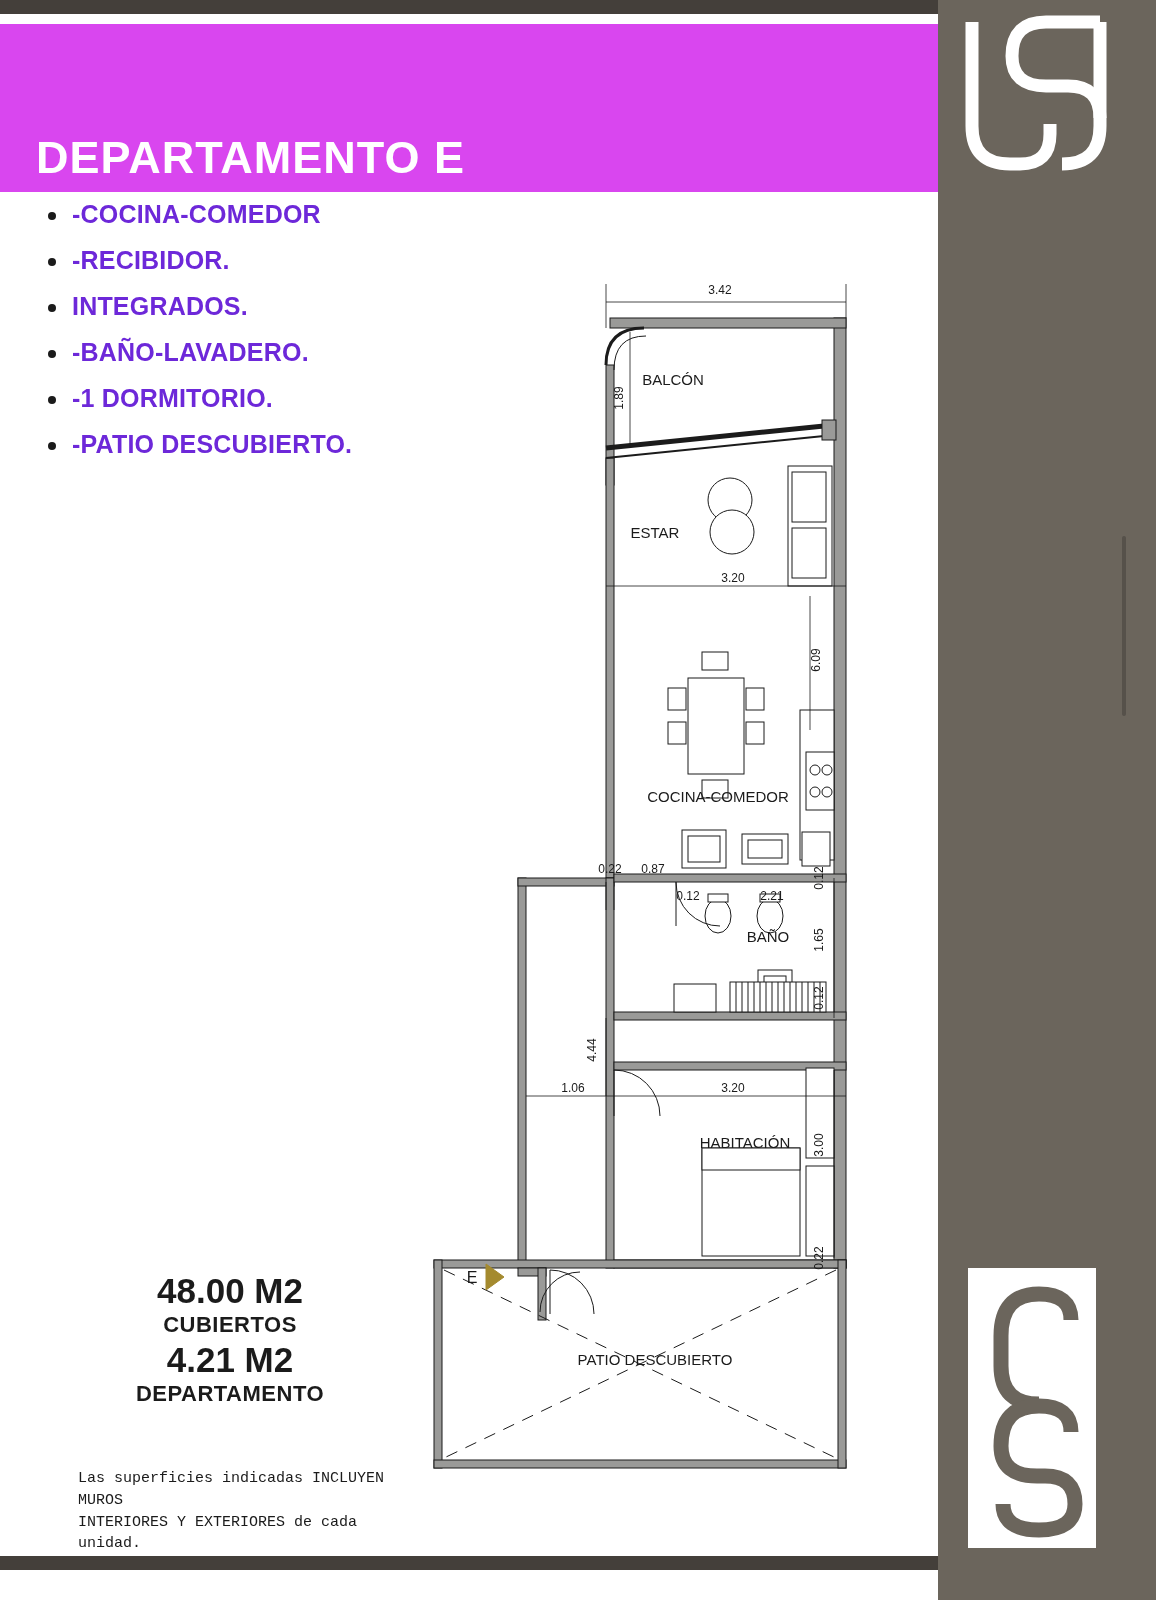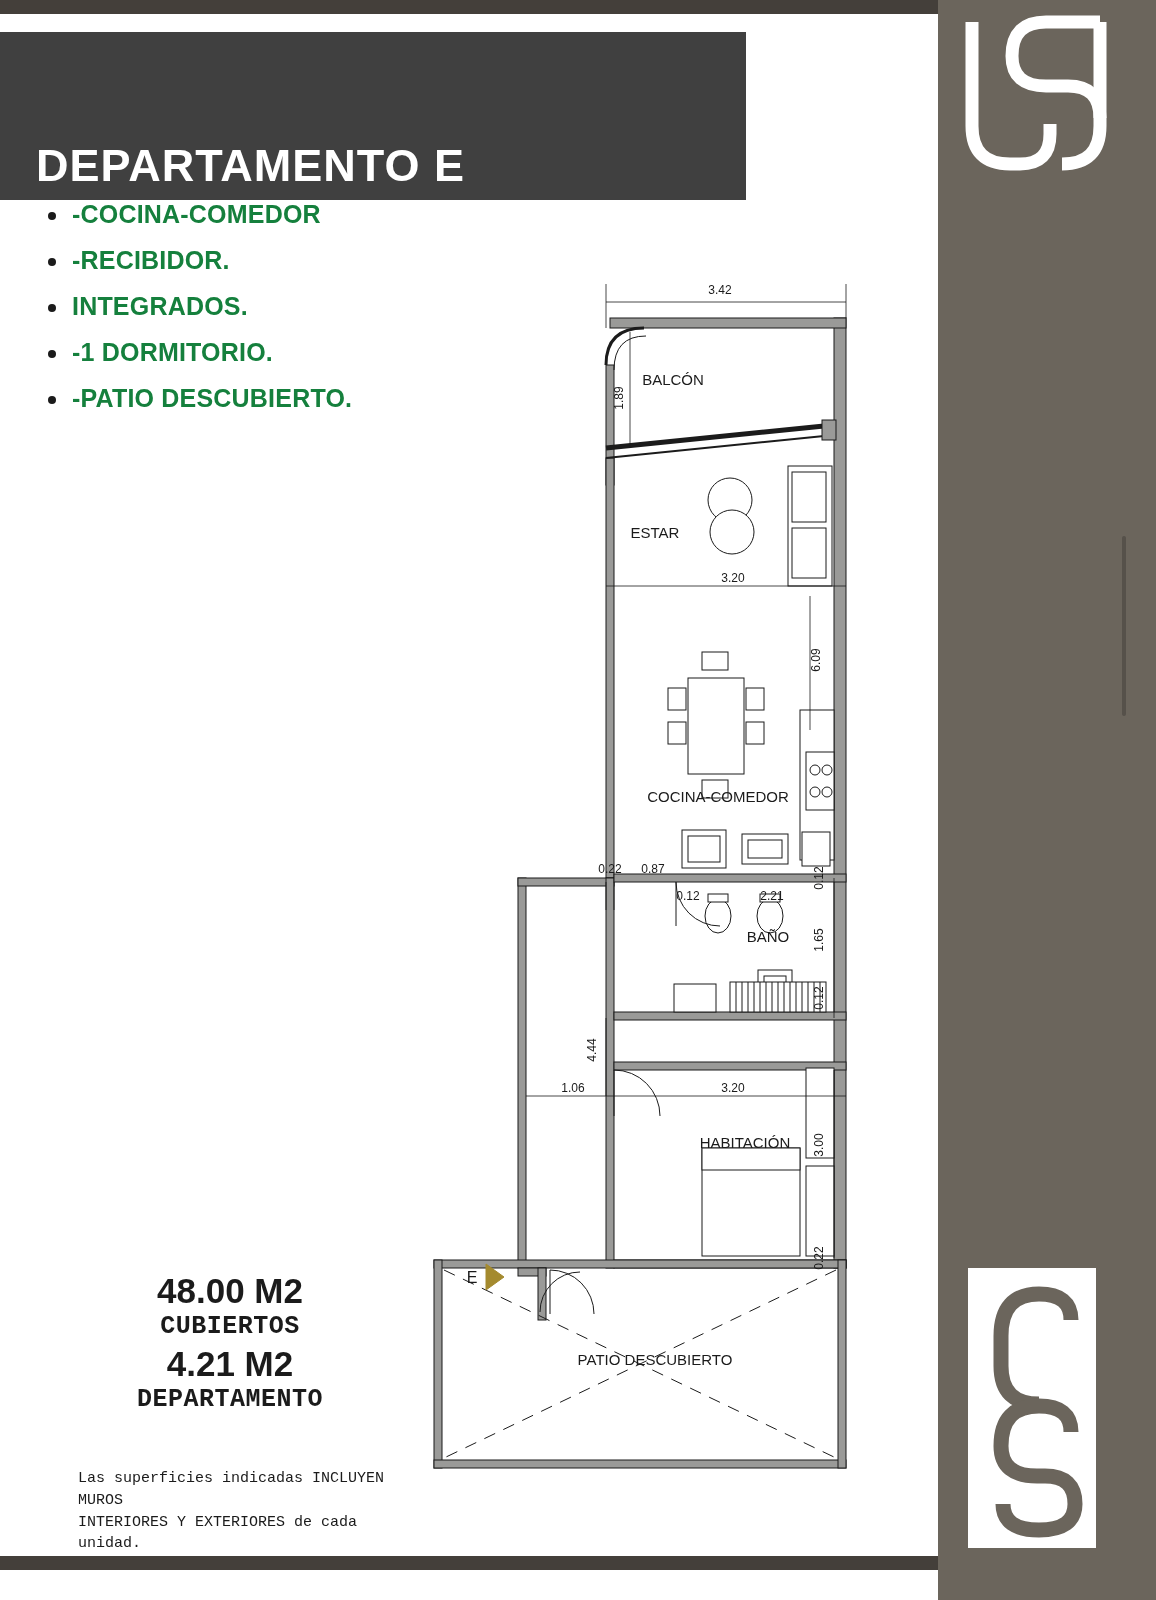--- a/index.html
+++ b/index.html
@@ -40,24 +40,24 @@
     position: absolute;
     left: 0; top: 1556px;
     width: 938px;
     height: 44px;
     background: #ffffff;
     border-top: 14px solid #443f3a;
   }
   
   .header-bar {
     position: absolute;
-    left: 0; top: 32px;
-    width: 746px;
+    left: 0; top: 24px;
+    width: 938px;
     height: 168px;
-    background: #404040;
+    background: #d946ef;
   }
   .header-title {
     position: absolute;
     left: 36px;
     top: 108px;
     font-size: 45px;
     font-weight: bold;
     letter-spacing: 1px;
     color: #ffffff;
     font-family: "Liberation Sans", sans-serif;
@@ -113,21 +113,21 @@
     margin: 0;
     padding: 0;
     list-style: none;
   }
   .feature-list li {
     position: relative;
     padding-left: 36px;
     margin-bottom: 17px;
     font-size: 25px;
     font-weight: bold;
-    color: #15803d;
+    color: #6d28d9;
     letter-spacing: 0.2px;
     font-family: "Liberation Sans", sans-serif;
   }
   .feature-list li::before {
     content: "";
     position: absolute;
     left: 12px;
     top: 12px;
     width: 8px;
     height: 8px;
@@ -143,26 +143,26 @@
     text-align: center;
   }
   .area-num {
     font-size: 35px;
     font-weight: bold;
     color: #1b1b1b;
     line-height: 1.18;
     font-family: "Liberation Sans", sans-serif;
   }
   .area-lbl {
-    font-size: 25px;
+    font-size: 22px;
     font-weight: bold;
     color: #1b1b1b;
     line-height: 1.25;
     letter-spacing: 0.5px;
-    font-family: Liberation Mono, monospace;
+    font-family: Liberation Sans, sans-serif;
   }
   .area-note {
     position: absolute;
     left: 78px;
     top: 1468px;
     width: 320px;
     font-size: 15px;
     color: #1b1b1b;
     line-height: 1.45;
     font-family: Liberation Mono, monospace;
@@ -187,20 +187,21 @@
     <div class="top-strip"></div>
 
     <div class="header-bar">
       <div class="header-title">DEPARTAMENTO E</div>
     </div>
 
     <ul class="feature-list">
       <li>-COCINA-COMEDOR</li>
       <li>-RECIBIDOR.</li>
       <li>INTEGRADOS.</li>
+      <li>-BAÑO-LAVADERO.</li>
       <li>-1 DORMITORIO.</li>
       <li>-PATIO DESCUBIERTO.</li>
     </ul>
 
     <div class="area-block">
       <div class="area-num">48.00 M2</div>
       <div class="area-lbl">CUBIERTOS</div>
       <div class="area-num">4.21 M2</div>
       <div class="area-lbl">DEPARTAMENTO</div>
     </div>

